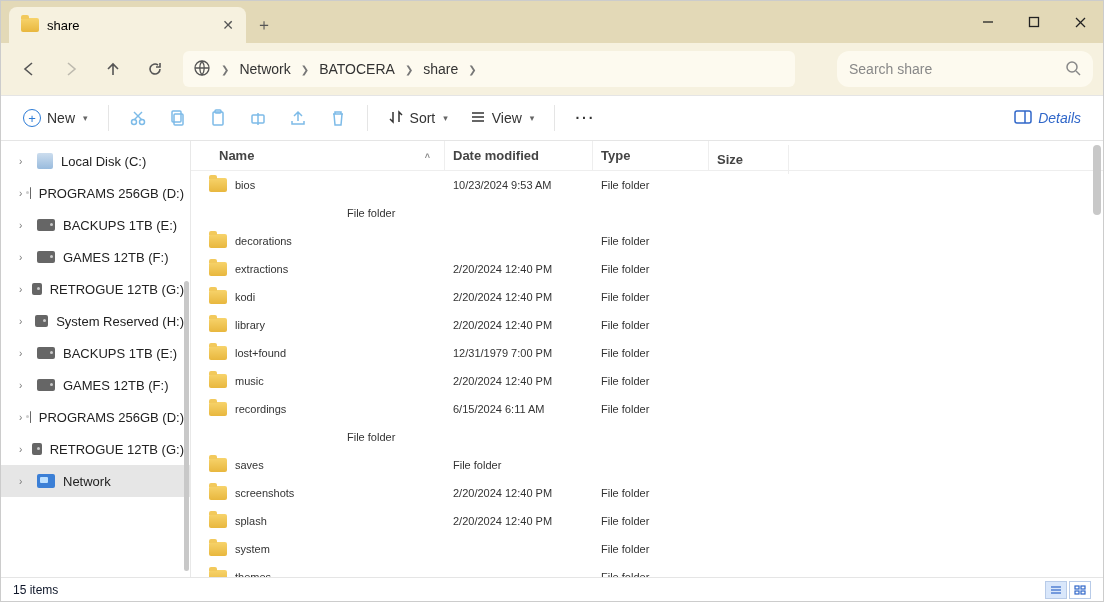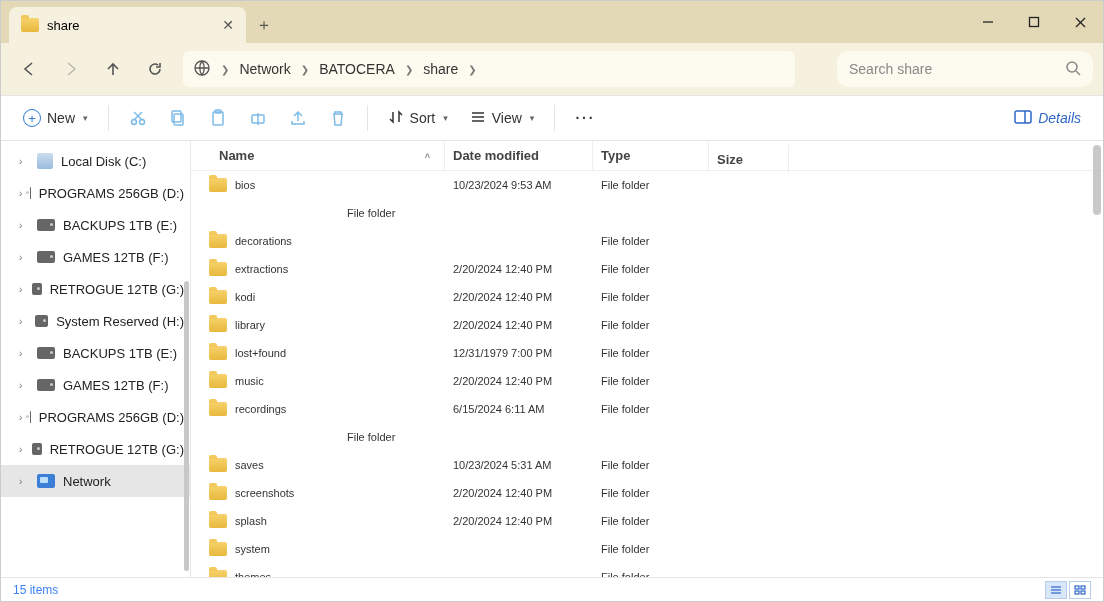--- a/index.html
+++ b/index.html
@@ -57,21 +57,21 @@
 .sort-chev { font-size:9px; color:#888; margin-left:auto; padding-right:6px;}
 
 .fp-rows { flex:1; overflow:hidden;}
 .row { height:28px; display:flex; align-items:flex-end; font-size:11px; color:#333;}
 .row .col-name { display:flex; align-items:center; gap:8px; padding-left:18px;}
 .folder-ic { width:18px; height:14px; background:linear-gradient(#f7d36b,#e8b73e); border-radius:2px; position:relative;}
 .folder-ic::before { content:""; position:absolute; top:-3px; left:0; width:8px; height:4px; background:#f2c95c; border-radius:2px 2px 0 0;}
 .fp-scroll { position:absolute; right:2px; top:4px; width:8px; height:70px; background:#c8c8c8; border-radius:4px;}
 
 
-.statusbar { height:24px; border-top:1px solid #e5e5e5; display:flex; align-items:center; padding:0 12px; font-size:12px; color:#3b82f6; gap:8px;}
+.statusbar { height:24px; border-top:1px solid #e5e5e5; display:flex; align-items:center; padding:0 12px; font-size:12px; color:#0f172a; gap:8px;}
 .viewtoggles { margin-left:auto; display:flex; gap:2px;}
 .vt { width:22px; height:18px; border:1px solid #b8cbe8; display:flex; align-items:center; justify-content:center;}
 .vt.active { background:#d9e7fb;}
 </style>
 </head>
 <body>
 
 <div class="titlebar">
   <div class="tab">
     <span class="folder-ic"></span>
@@ -372,21 +372,20 @@
         <div class="row">
           <div class="col col-date"></div>
           <div class="col col-type">File folder</div>
           <div class="col col-size"></div>
         </div>
         <div class="row">
           <div class="col col-name">
             <span class="folder-ic"></span>
             <span>saves</span>
           </div>
-          <div class="col col-date">10/23/2024 5:31 AM</div>
           <div class="col col-type">File folder</div>
           <div class="col col-size"></div>
         </div>
         <div class="row">
           <div class="col col-name">
             <span class="folder-ic"></span>
             <span>screenshots</span>
           </div>
           <div class="col col-date">2/20/2024 12:40 PM</div>
           <div class="col col-type">File folder</div>

